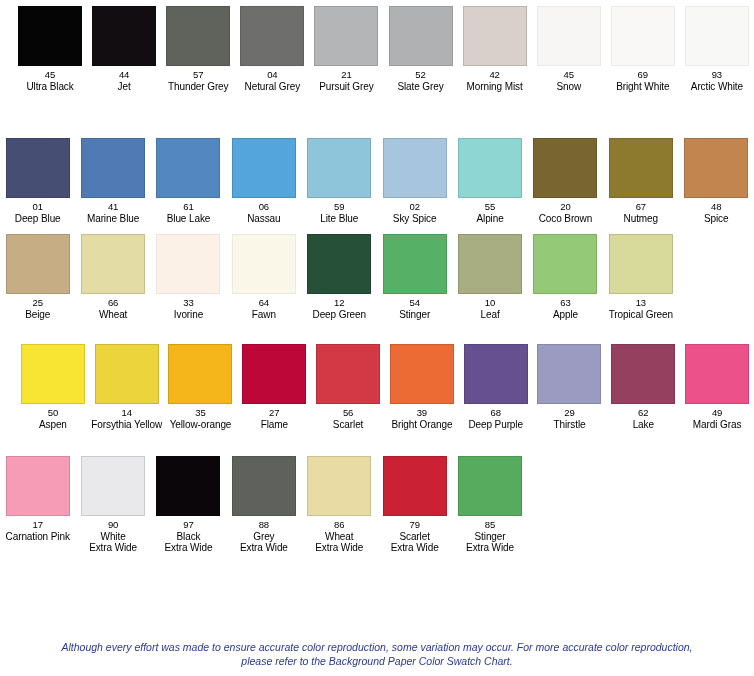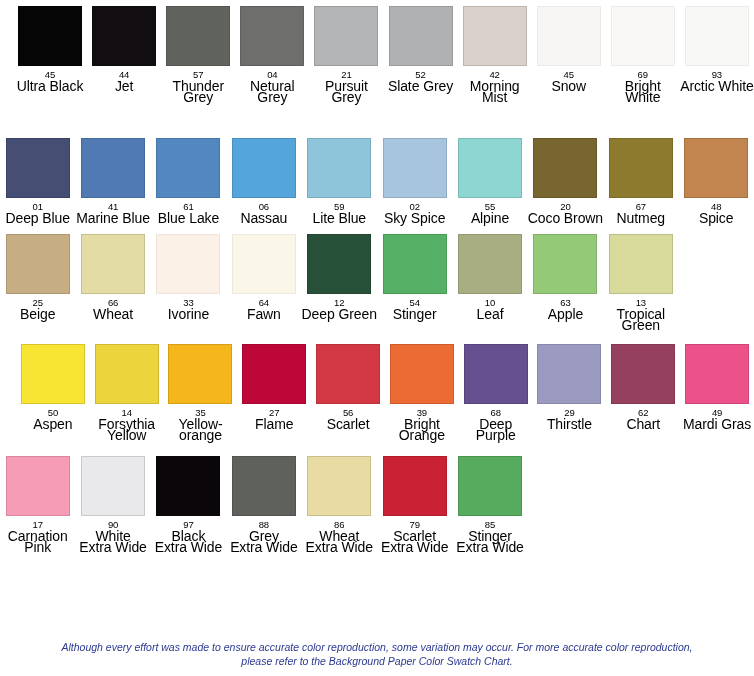--- a/index.html
+++ b/index.html
@@ -58,21 +58,21 @@
     color: #000000;
     font-size: 9.5px;
     letter-spacing: -0.1px;
   }
   .code {
     display: block;
     font-size: 9.5px;
   }
   .cname {
     display: block;
-    font-size: 14px;
+    font-size: 10px;
     white-space: pre-line;
   }
   .footer-note {
     position: absolute;
     left: 0;
     right: 0;
     bottom: 8px;
     text-align: center;
     font-style: italic;
     font-size: 10.5px;
@@ -349,21 +349,21 @@
         <div class="chip bordered" style="background: rgb(155, 155, 193);"></div>
         <div class="caption">
           <span class="code">29</span>
           <span class="cname">Thirstle</span>
         </div>
       </div>
       <div class="swatch-cell">
         <div class="chip bordered" style="background: rgb(150, 64, 95);"></div>
         <div class="caption">
           <span class="code">62</span>
-          <span class="cname">Chart</span>
+          <span class="cname">Lake</span>
         </div>
       </div>
       <div class="swatch-cell">
         <div class="chip bordered" style="background: rgb(237, 81, 137);"></div>
         <div class="caption">
           <span class="code">49</span>
           <span class="cname">Mardi Gras</span>
         </div>
       </div>
     </div>

